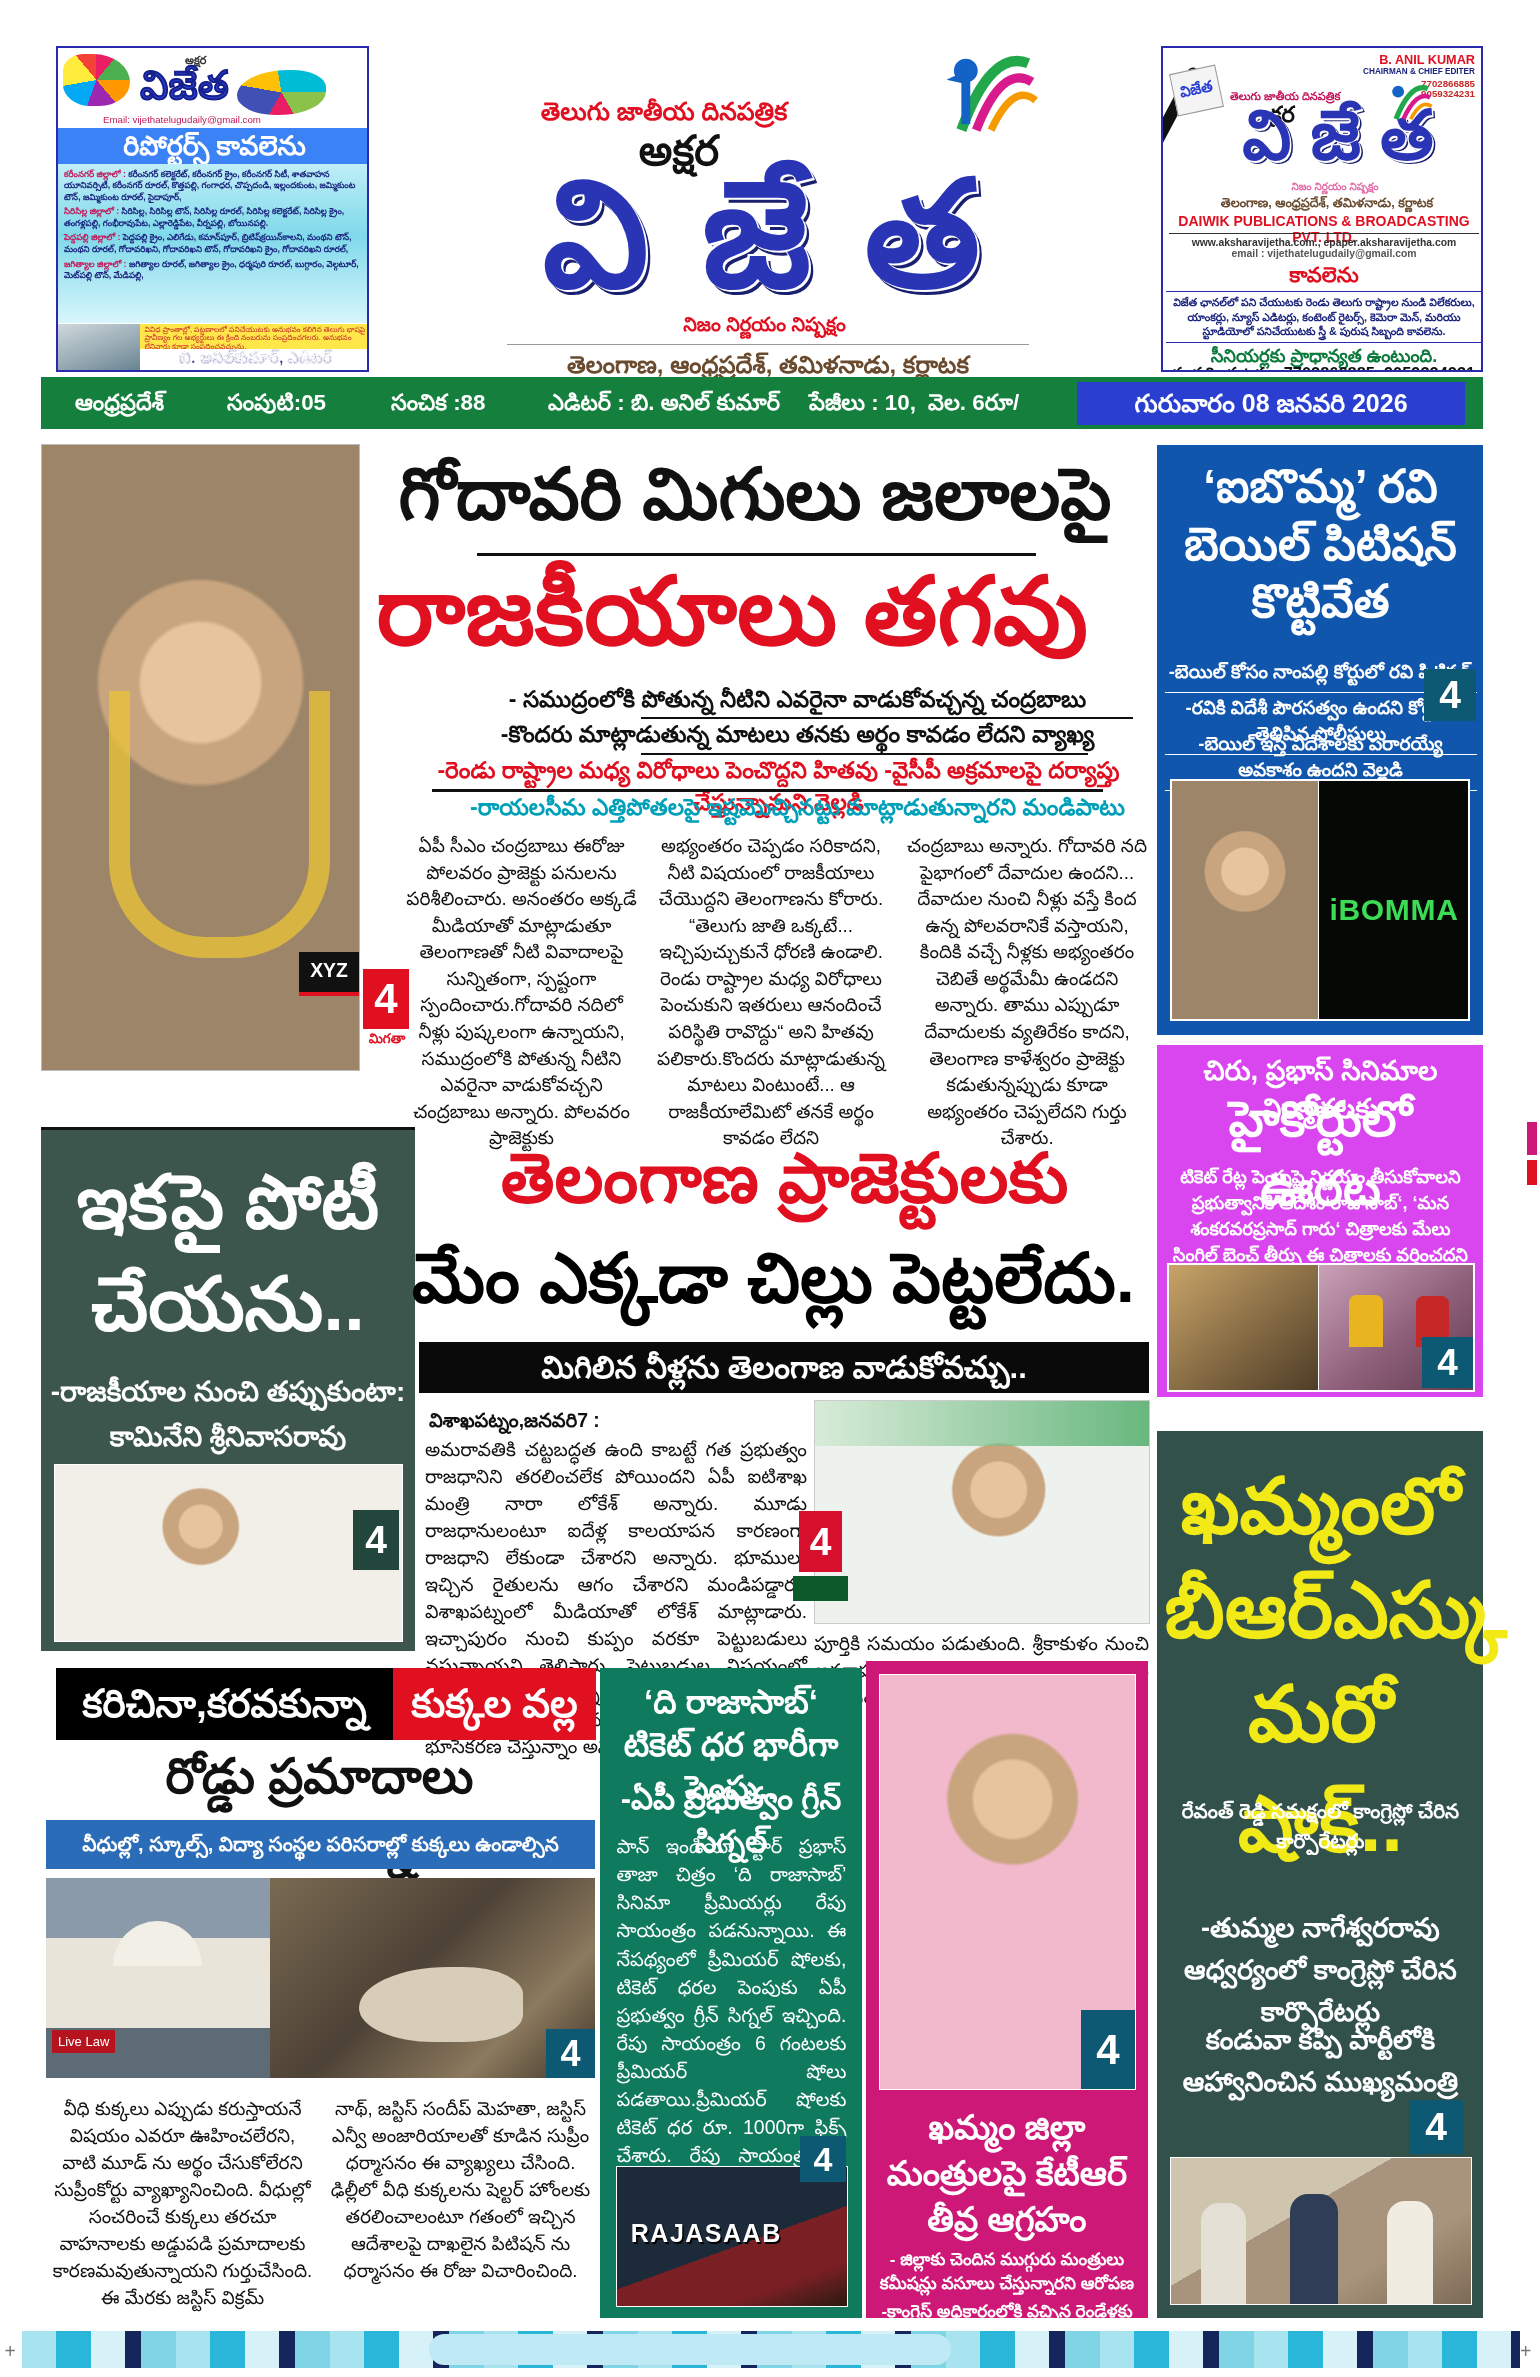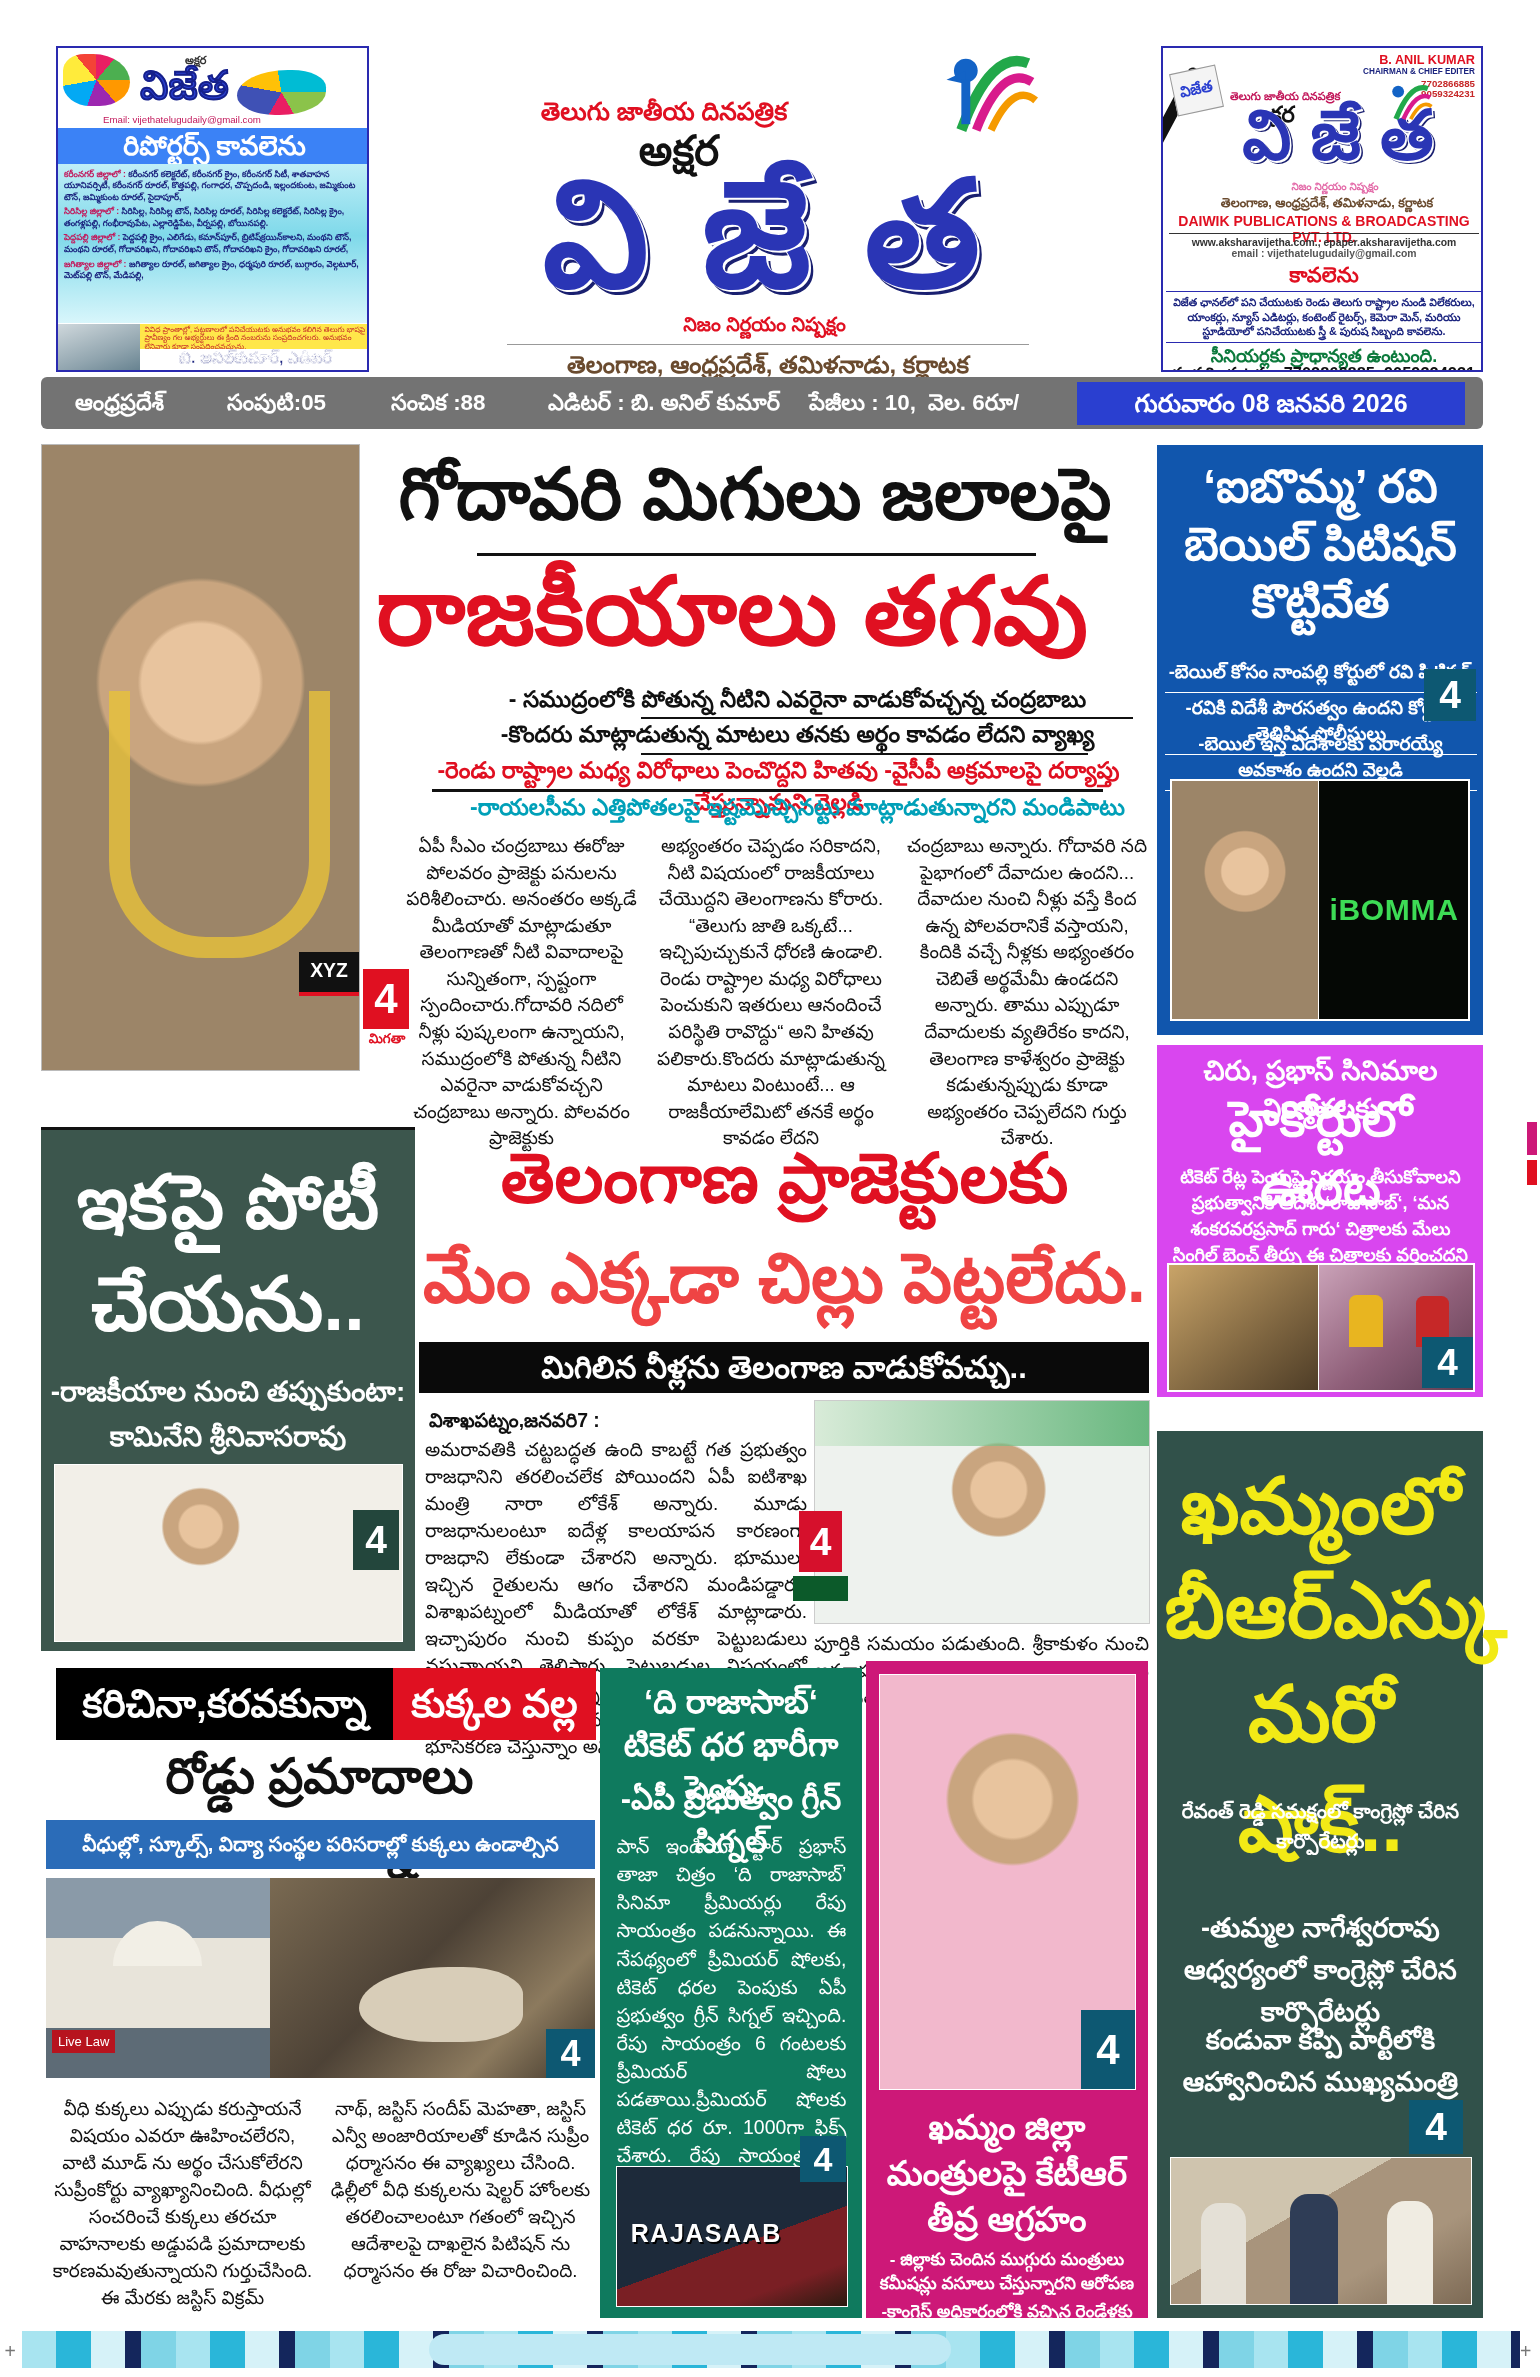--- a/index.html
+++ b/index.html
@@ -91,21 +91,21 @@
     <div class="abs ctr" style="left:30px;top:148px;width:268px;font-size:12.7px;font-weight:bold;color:#6a4b2f;">తెలంగాణ, ఆంధ్రప్రదేశ్, తమిళనాడు, కర్ణాటక</div>
     <div class="abs ctr" style="left:6px;top:165px;width:310px;font-size:14px;font-weight:bold;color:#e01021;">DAIWIK PUBLICATIONS &amp; BROADCASTING PVT. LTD.</div>
     <div class="abs ctr" style="left:6px;top:185px;width:310px;font-size:10.4px;font-weight:bold;color:#333;border-top:1.5px solid #333;padding-top:3px;">www.aksharavijetha.com., epaper.aksharavijetha.com</div>
     <div class="abs ctr" style="left:6px;top:200px;width:310px;font-size:10.4px;font-weight:bold;color:#555;">email : vijethatelugudaily@gmail.com</div>
     <div class="abs ctr" style="left:6px;top:215px;width:310px;font-size:21px;font-weight:bold;color:#e01021;">కావలెను</div>
     <div class="abs ctr box" style="left:3px;top:243px;width:316px;height:48px;border-top:1.5px solid #2a2ab0;font-size:10.8px;font-weight:bold;color:#1a237e;padding:3px 4.5px;line-height:1.35;">విజేత ఛానల్‌లో పని చేయుటకు రెండు తెలుగు రాష్ట్రాల నుండి విలేకరులు, యాంకర్లు, న్యూస్ ఎడిటర్లు, కంటెంట్ రైటర్స్, కెమెరా మెన్, మరియు స్టూడియోలో పనిచేయుటకు స్త్రీ &amp; పురుష సిబ్బంది కావలెను.</div>
     <div class="abs ctr" style="left:3px;top:294px;width:316px;border-top:1.5px solid #2a2ab0;font-size:18px;font-weight:bold;color:#0c7a3c;padding-top:3px;">సీనియర్లకు ప్రాధాన్యత ఉంటుంది.</div>
     <div class="abs ctr" style="left:3px;top:316px;width:316px;font-size:16.4px;font-weight:bold;color:#111;">సంప్రదించుటకు : 7702866885, 9059324231</div>
   </div>
 
-  <div class="abs" style="left:41px;top:377px;width:1442px;height:52px;background:#737373;border-radius:6px;">
+  <div class="abs" style="left:41px;top:377px;width:1442px;height:52px;background:#15803d;">
     <div class="abs wtxt" style="left:34px;top:12.7px;font-size:22.4px;font-weight:bold;">ఆంధ్రప్రదేశ్</div>
     <div class="abs wtxt" style="left:186px;top:12.7px;font-size:22.4px;font-weight:bold;">సంపుటి:05</div>
     <div class="abs wtxt" style="left:350px;top:12.7px;font-size:22.4px;font-weight:bold;">సంచిక :88</div>
     <div class="abs wtxt" style="left:507px;top:12.7px;font-size:22.4px;font-weight:bold;">ఎడిటర్ : బి. అనిల్ కుమార్</div>
     <div class="abs wtxt" style="left:768px;top:12.7px;font-size:22.4px;font-weight:bold;">పేజీలు : 10,</div>
     <div class="abs wtxt" style="left:887px;top:12.7px;font-size:22.4px;font-weight:bold;">వెల. 6రూ/</div>
     <div class="abs wtxt ctr" style="left:1036px;top:4.5px;width:388px;height:43px;background:#2a3fd0;font-size:25px;font-weight:bold;line-height:43px;">గురువారం 08 జనవరి 2026</div>
   </div>
 
   <div class="abs facephoto" style="left:41px;top:444px;width:317px;height:625px;border:0.7px solid #bbb;">
@@ -158,21 +158,21 @@
   <div class="abs box" style="left:41px;top:1127px;width:374px;height:524px;background:#3c564d;border-top:3px solid #111;">
     <div class="abs ctr wtxt" style="left:7.5px;top:22.4px;width:359px;font-size:75px;font-weight:bold;line-height:1.35;">ఇకపై పోటీ చేయను..</div>
     <div class="abs ctr wtxt subline" style="left:7.5px;top:246px;width:359px;font-size:28px;">-రాజకీయాల నుంచి తప్పుకుంటా:</div>
     <div class="abs ctr wtxt subline" style="left:7.5px;top:291px;width:359px;font-size:28px;">కామినేని శ్రీనివాసరావు</div>
     <div class="abs facephoto" style="left:13.4px;top:334px;width:347px;height:176px;border:1.5px solid #fff;background:
          radial-gradient(circle at 42% 35%,#e8c49e 0 9%,#c9a57f 10% 16%,#f2efe8 17% 100%);"></div>
     <div class="abs badge" style="left:312px;top:380px;width:46px;height:60px;background:#23463c;font-size:39px;">4</div>
   </div>
 
   <div class="abs ctr" style="left:421px;top:1139px;width:727px;font-size:69px;font-weight:bold;color:#e01021;">తెలంగాణ ప్రాజెక్టులకు</div>
-  <div class="abs ctr" style="left:421px;top:1239px;width:727px;font-size:69px;font-weight:bold;color:#ef4444;">మేం ఎక్కడా చిల్లు పెట్టలేదు.</div>
+  <div class="abs ctr" style="left:410px;top:1239px;width:727px;font-size:69px;font-weight:bold;color:#000000;">మేం ఎక్కడా చిల్లు పెట్టలేదు.</div>
   <div class="abs ctr wtxt" style="left:419px;top:1342px;width:730px;height:51px;background:#0a0a0a;font-size:31px;font-weight:bold;line-height:51px;">మిగిలిన నీళ్లను తెలంగాణ వాడుకోవచ్చు..</div>
   <div class="abs" style="left:429px;top:1409px;font-size:19.4px;font-weight:bold;color:#111;">విశాఖపట్నం,జనవరి7 :</div>
   <div class="abs jst" style="left:425px;top:1437px;width:382px;height:203px;font-size:19px;line-height:1.42;">అమరావతికి చట్టబద్ధత ఉంది కాబట్టే గత ప్రభుత్వం రాజధానిని తరలించలేక పోయిందని ఏపీ ఐటిశాఖ మంత్రి నారా లోకేశ్ అన్నారు. మూడు రాజధానులంటూ ఐదేళ్ల కాలయాపన కారణంగా రాజధాని లేకుండా చేశారని అన్నారు. భూములు ఇచ్చిన రైతులను ఆగం చేశారని మండిపడ్డారు. విశాఖపట్నంలో మీడియాతో లోకేశ్ మాట్లాడారు. ఇచ్చాపురం నుంచి కుప్పం వరకూ పెట్టుబడులు వస్తున్నాయని తెలిపారు. పెట్టుబడుల విషయంలో దేశంలోనే టాప్‌లో ఉన్నామని గుర్తు చేశారు. రాజధాని అమరావతికి మంచి విమానాశ్రయం కావాలి.. అందుకే భూసేకరణ చేస్తున్నాం అని అన్నారు.. ప్రాజెక్టుల</div>
   <div class="abs" style="left:814px;top:1400px;width:334px;height:222px;background:
        radial-gradient(circle at 55% 40%,#e8c49e 0 12%,#c9a57f 13% 20%,#eef2ee 21% 100%);border:0.7px solid #ccc;">
     <div class="abs" style="left:0;top:0;width:334px;height:45px;background:linear-gradient(90deg,#cfe8cf,#2f9e4f);opacity:.7;"></div>
   </div>
   <div class="abs badge" style="left:799px;top:1511px;width:43px;height:61px;background:#d6102c;font-size:39px;">4</div>
   <div class="abs" style="left:793px;top:1576px;width:55px;height:25px;background:#0c5a2a;"></div>
   <div class="abs jst" style="left:814px;top:1631px;width:335px;height:67px;font-size:19px;line-height:1.42;">పూర్తికి సమయం పడుతుంది. శ్రీకాకుళం నుంచి అనకాపల్లి వరకు వేగంగా అభివృద్ధి జరుగుతోంది.</div>

